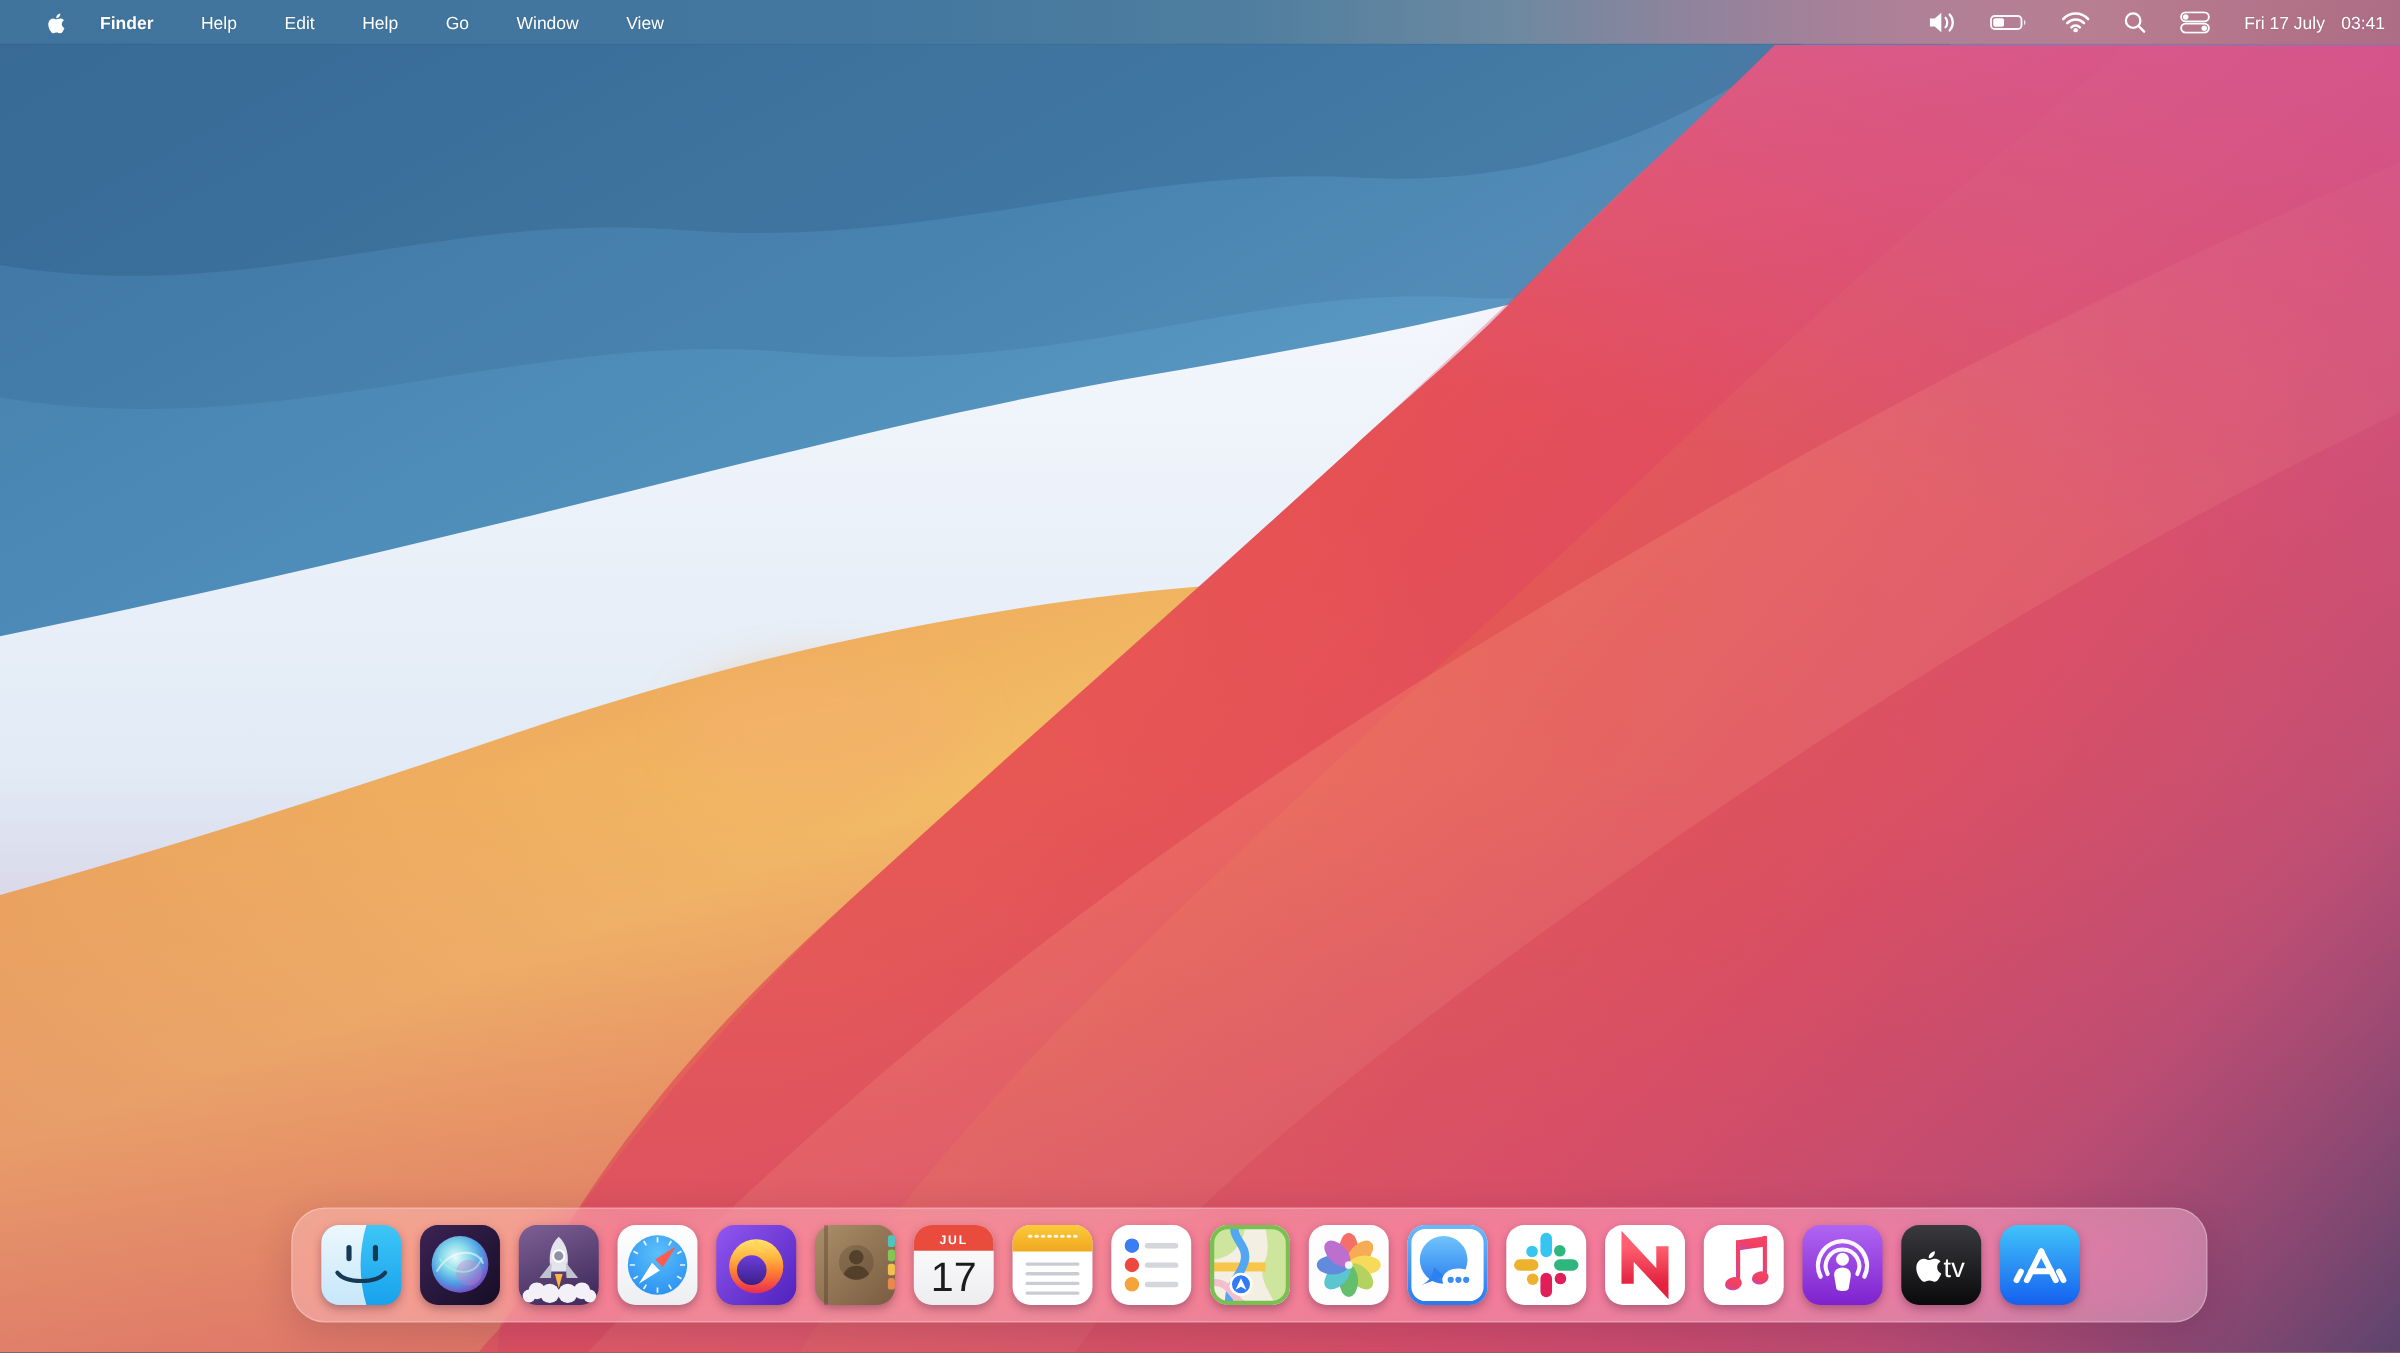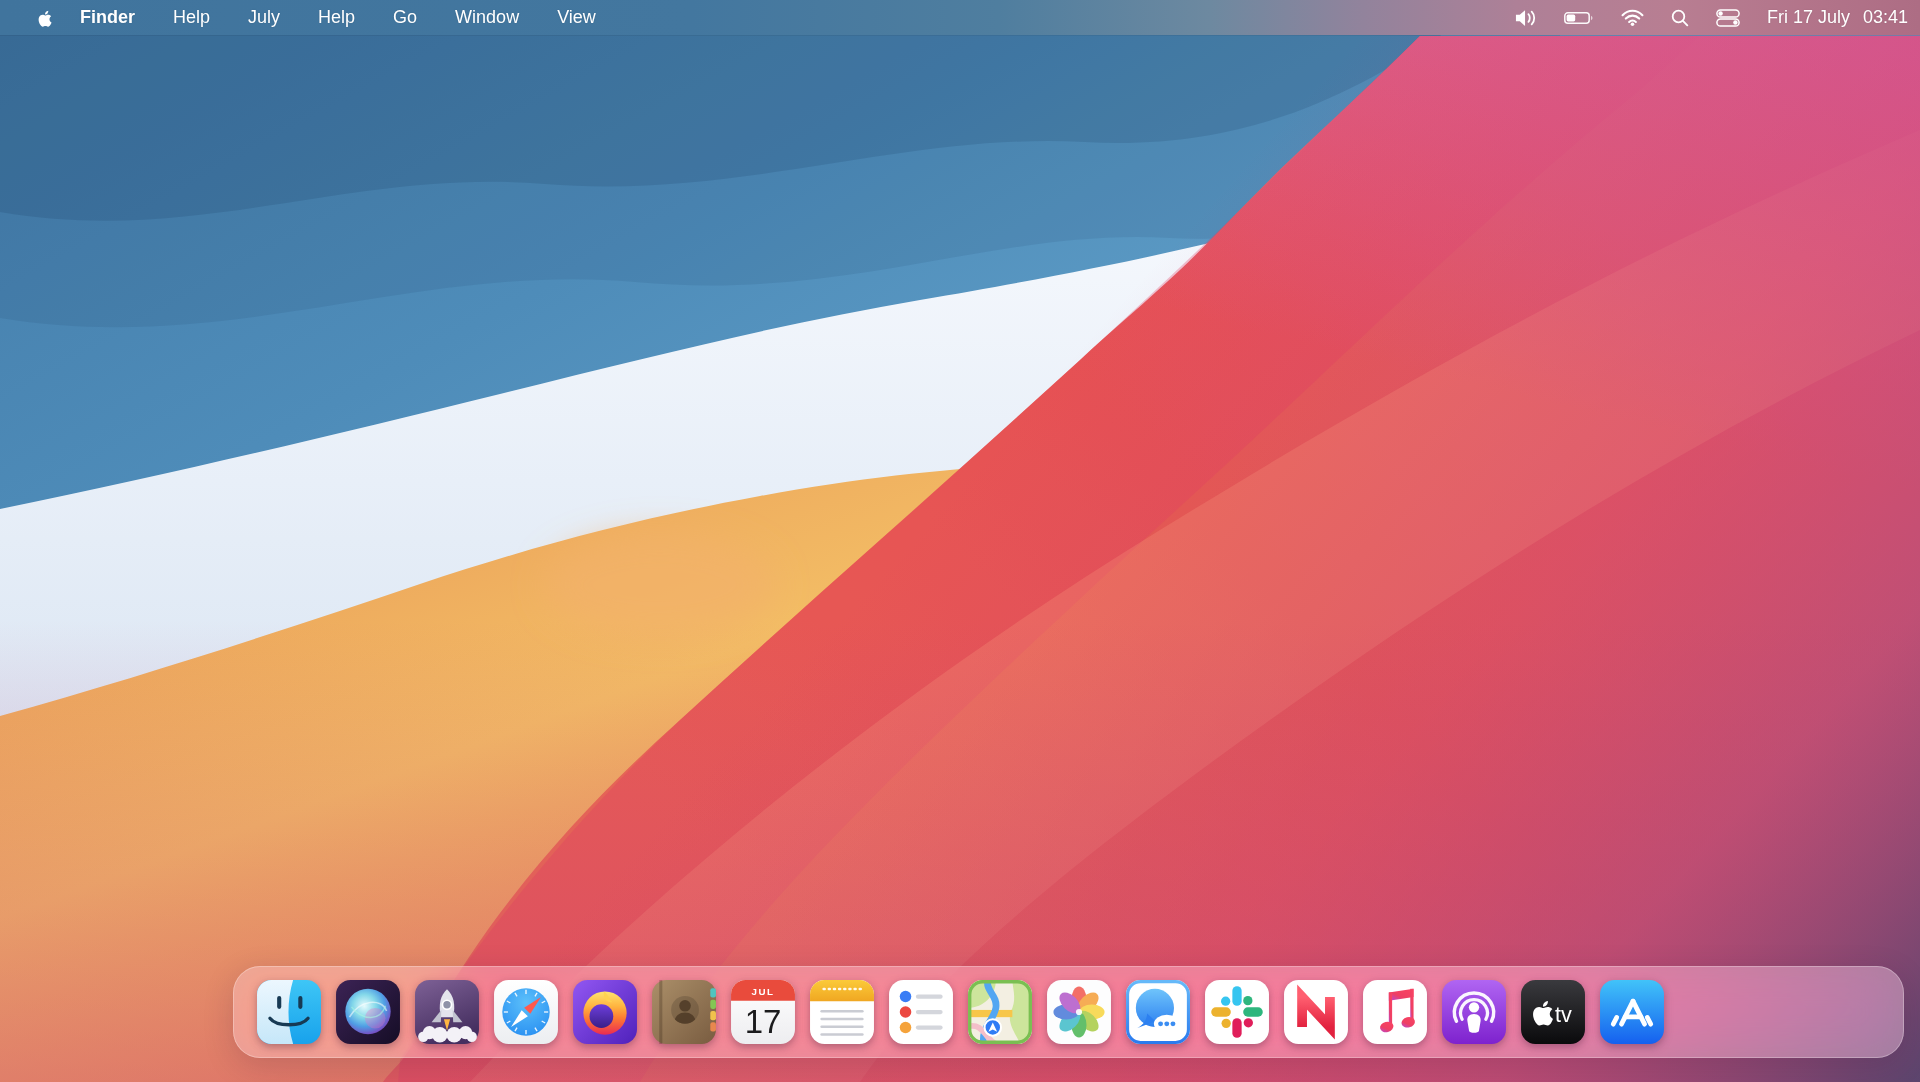--- a/index.html
+++ b/index.html
@@ -1,32 +1,32 @@
 <!DOCTYPE html>
 <html><head>
 <meta charset="utf-8">
 <style>
   html,body{margin:0;padding:0;background:#000;}
   body{width:1920px;height:1082px;overflow:hidden;position:relative;
        font-family:"Liberation Sans",sans-serif;-webkit-font-smoothing:antialiased;}
   .wallpaper{position:absolute;inset:0;display:block;}
   
   .menubar{position:absolute;top:0;left:0;width:100%;height:35px;display:flex;align-items:center;
-    color:#fff;font-size:18px;
+    color:#fff;font-size:14px;
     background:linear-gradient(90deg,#40749d 0%,#43779f 36%,#4f7e9f 52%,#6d89a0 63%,#92839c 71%,#ae8097 79%,#b87e92 87%,#b27389 95%,#ad6d84 100%);
     box-shadow:0 0.5px 0 rgba(0,0,0,0.12);z-index:5;}
   .menubar .apple{margin-left:37px;display:flex;align-items:center;}
   .menus{display:flex;gap:38px;margin-left:28px;align-items:center;}
   .menu-item{cursor:default;text-shadow:0 0 2px rgba(0,0,0,0.12);}
   .menu-item.app{font-weight:700;}
   .status{margin-left:auto;display:flex;align-items:center;gap:27px;padding-right:12px;}
   .status svg{display:block;}
   .clock{display:flex;gap:13px;text-shadow:0 0 2px rgba(0,0,0,0.12);}
   
-  .dock{position:absolute;left:233px;top:966px;width:1671px;height:92px;box-sizing:border-box;
+  .dock{position:absolute;left:233px;top:966px;width:1533px;height:92px;box-sizing:border-box;
     background:rgba(237,210,223,0.42);border-radius:27px;
     box-shadow:inset 0 0 0 1px rgba(255,255,255,0.28), 0 8px 30px rgba(60,20,60,0.18);
     backdrop-filter:blur(22px) saturate(150%);
     display:flex;align-items:center;gap:13px;padding:0 23px;z-index:4;}
   .dock-item{width:66px;height:66px;flex:0 0 auto;}
   .dock-item svg{width:66px;height:66px;display:block;filter:drop-shadow(0 3px 4px rgba(40,10,40,0.33));}
   text{font-family:"Liberation Sans",sans-serif;}
 </style>
 </head>
 <body>
@@ -86,21 +86,21 @@
 
 <div class="menubar">
   <span class="apple">
     <svg width="15" height="19" viewBox="0 0 22 30">
       <path fill="#fff" d="M15.6,8.6c0.9-1.1,1.5-2.6,1.3-4.1c-1.3,0.1-2.8,0.9-3.7,1.9c-0.8,0.9-1.5,2.4-1.3,3.9 C13.3,10.4,14.7,9.6,15.6,8.6z M16.9,10.6c-2.1-0.1-3.8,1.2-4.8,1.2c-1,0-2.5-1.1-4.1-1.1c-2.1,0-4.1,1.2-5.2,3.1 c-2.2,3.8-0.6,9.5,1.6,12.6c1.1,1.5,2.3,3.2,4,3.1c1.6-0.1,2.2-1,4.1-1c1.9,0,2.4,1,4.1,1c1.7,0,2.8-1.5,3.8-3.1 c1.2-1.8,1.7-3.5,1.7-3.6c0-0.1-3.3-1.3-3.3-5.1c0-3.2,2.6-4.7,2.7-4.8C20.1,10.9,17.7,10.6,16.9,10.6z"></path>
     </svg>
   </span>
   <div class="menus">
     <span class="menu-item app">Finder</span>
     <span class="menu-item">Help</span>
-    <span class="menu-item">July</span>
+    <span class="menu-item">Edit</span>
     <span class="menu-item">Help</span>
     <span class="menu-item">Go</span>
     <span class="menu-item">Window</span>
     <span class="menu-item">View</span>
   </div>
   <div class="status">
     <svg width="23" height="18" viewBox="0 0 20 16">
       <path fill="#fff" d="M1.5,5.2 h3.4 L9.6,1 v14 L4.9,10.8 H1.5 Z"></path>
       <path d="M12.6,4.6 c1.6,1.6 1.6,5.2 0,6.8 M15.5,2.3 c3,3 3,8.4 0,11.4" stroke="#fff" stroke-width="1.6" fill="none" stroke-linecap="round"></path>
     </svg>

